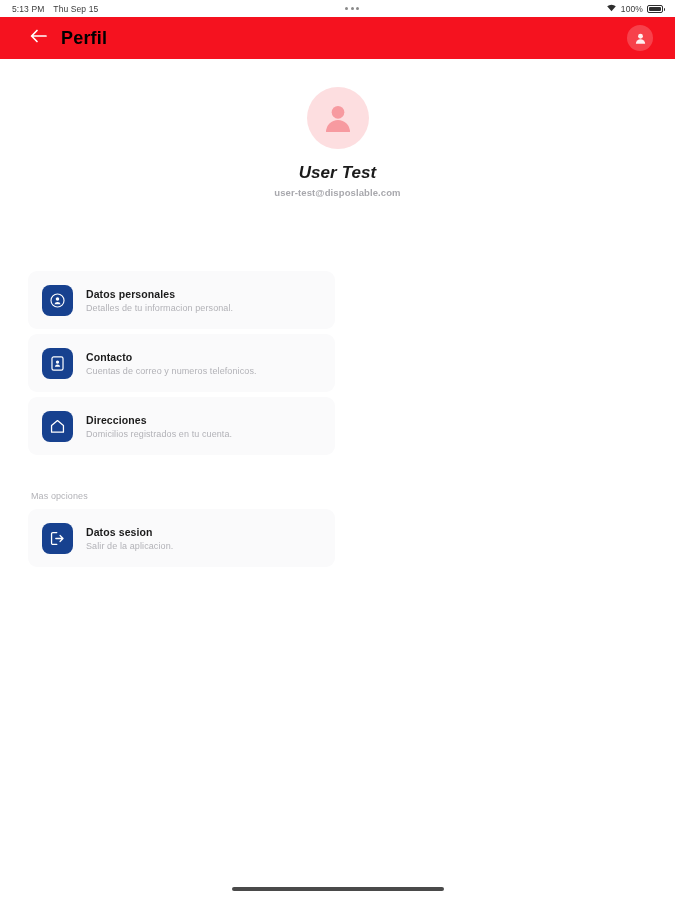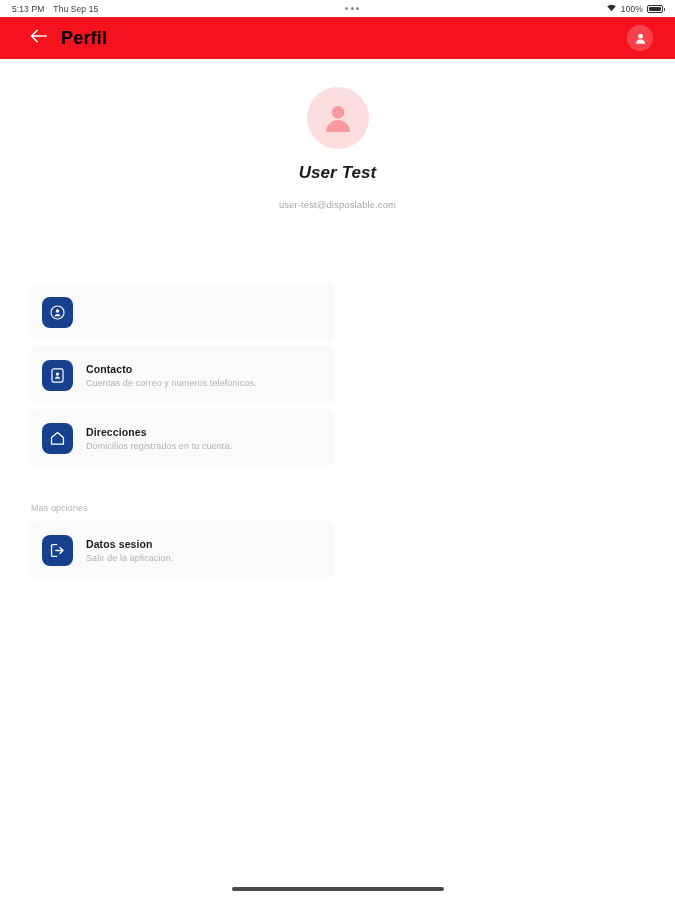--- a/index.html
+++ b/index.html
@@ -107,24 +107,25 @@
   }
   .user-name {
     margin-top: 14px;
     font-size: 17px;
     font-weight: bold;
     color: #1b1b1b;
     letter-spacing: 0.1px;
     font-style: italic;
   }
   .user-email {
-    margin-top: 16px;
+    margin-top: 4px;
     font-size: 9.5px;
     color: #a8a8ad;
     letter-spacing: 0.1px;
+    font-weight: bold;
   }
 
   
   .cards-area {
     margin-top: 73px;
     padding: 0 36px 0 28px;
   }
   .card-grid {
     display: flex;
     flex-wrap: wrap;
@@ -253,20 +254,24 @@
       <div class="card-grid">
 
         <div class="card">
           <div class="card-icon">
             <svg width="17" height="17" viewBox="0 0 24 24">
               <circle cx="12" cy="12" r="9.2" fill="none" stroke="#ffffff" stroke-width="1.6"></circle>
               <circle cx="12" cy="10" r="2.5" fill="#ffffff"></circle>
               <path d="M7.6 17.4 a4.6 4.6 0 0 1 8.8 0 Z" fill="#ffffff"></path>
             </svg>
           </div>
+          <div class="card-text">
+            <span class="card-title">Datos personales</span>
+            <span class="card-sub">Detalles de tu informacion personal.</span>
+          </div>
         </div>
 
         <div class="card">
           <div class="card-icon">
             <svg width="17" height="17" viewBox="0 0 24 24">
               <rect x="4.2" y="2.6" width="15.6" height="18.8" rx="2.4" fill="none" stroke="#ffffff" stroke-width="1.7"></rect>
               <circle cx="12" cy="10" r="2.3" fill="#ffffff"></circle>
               <path d="M8.2 16.6 a3.9 3.9 0 0 1 7.6 0 Z" fill="#ffffff"></path>
             </svg>
           </div>

